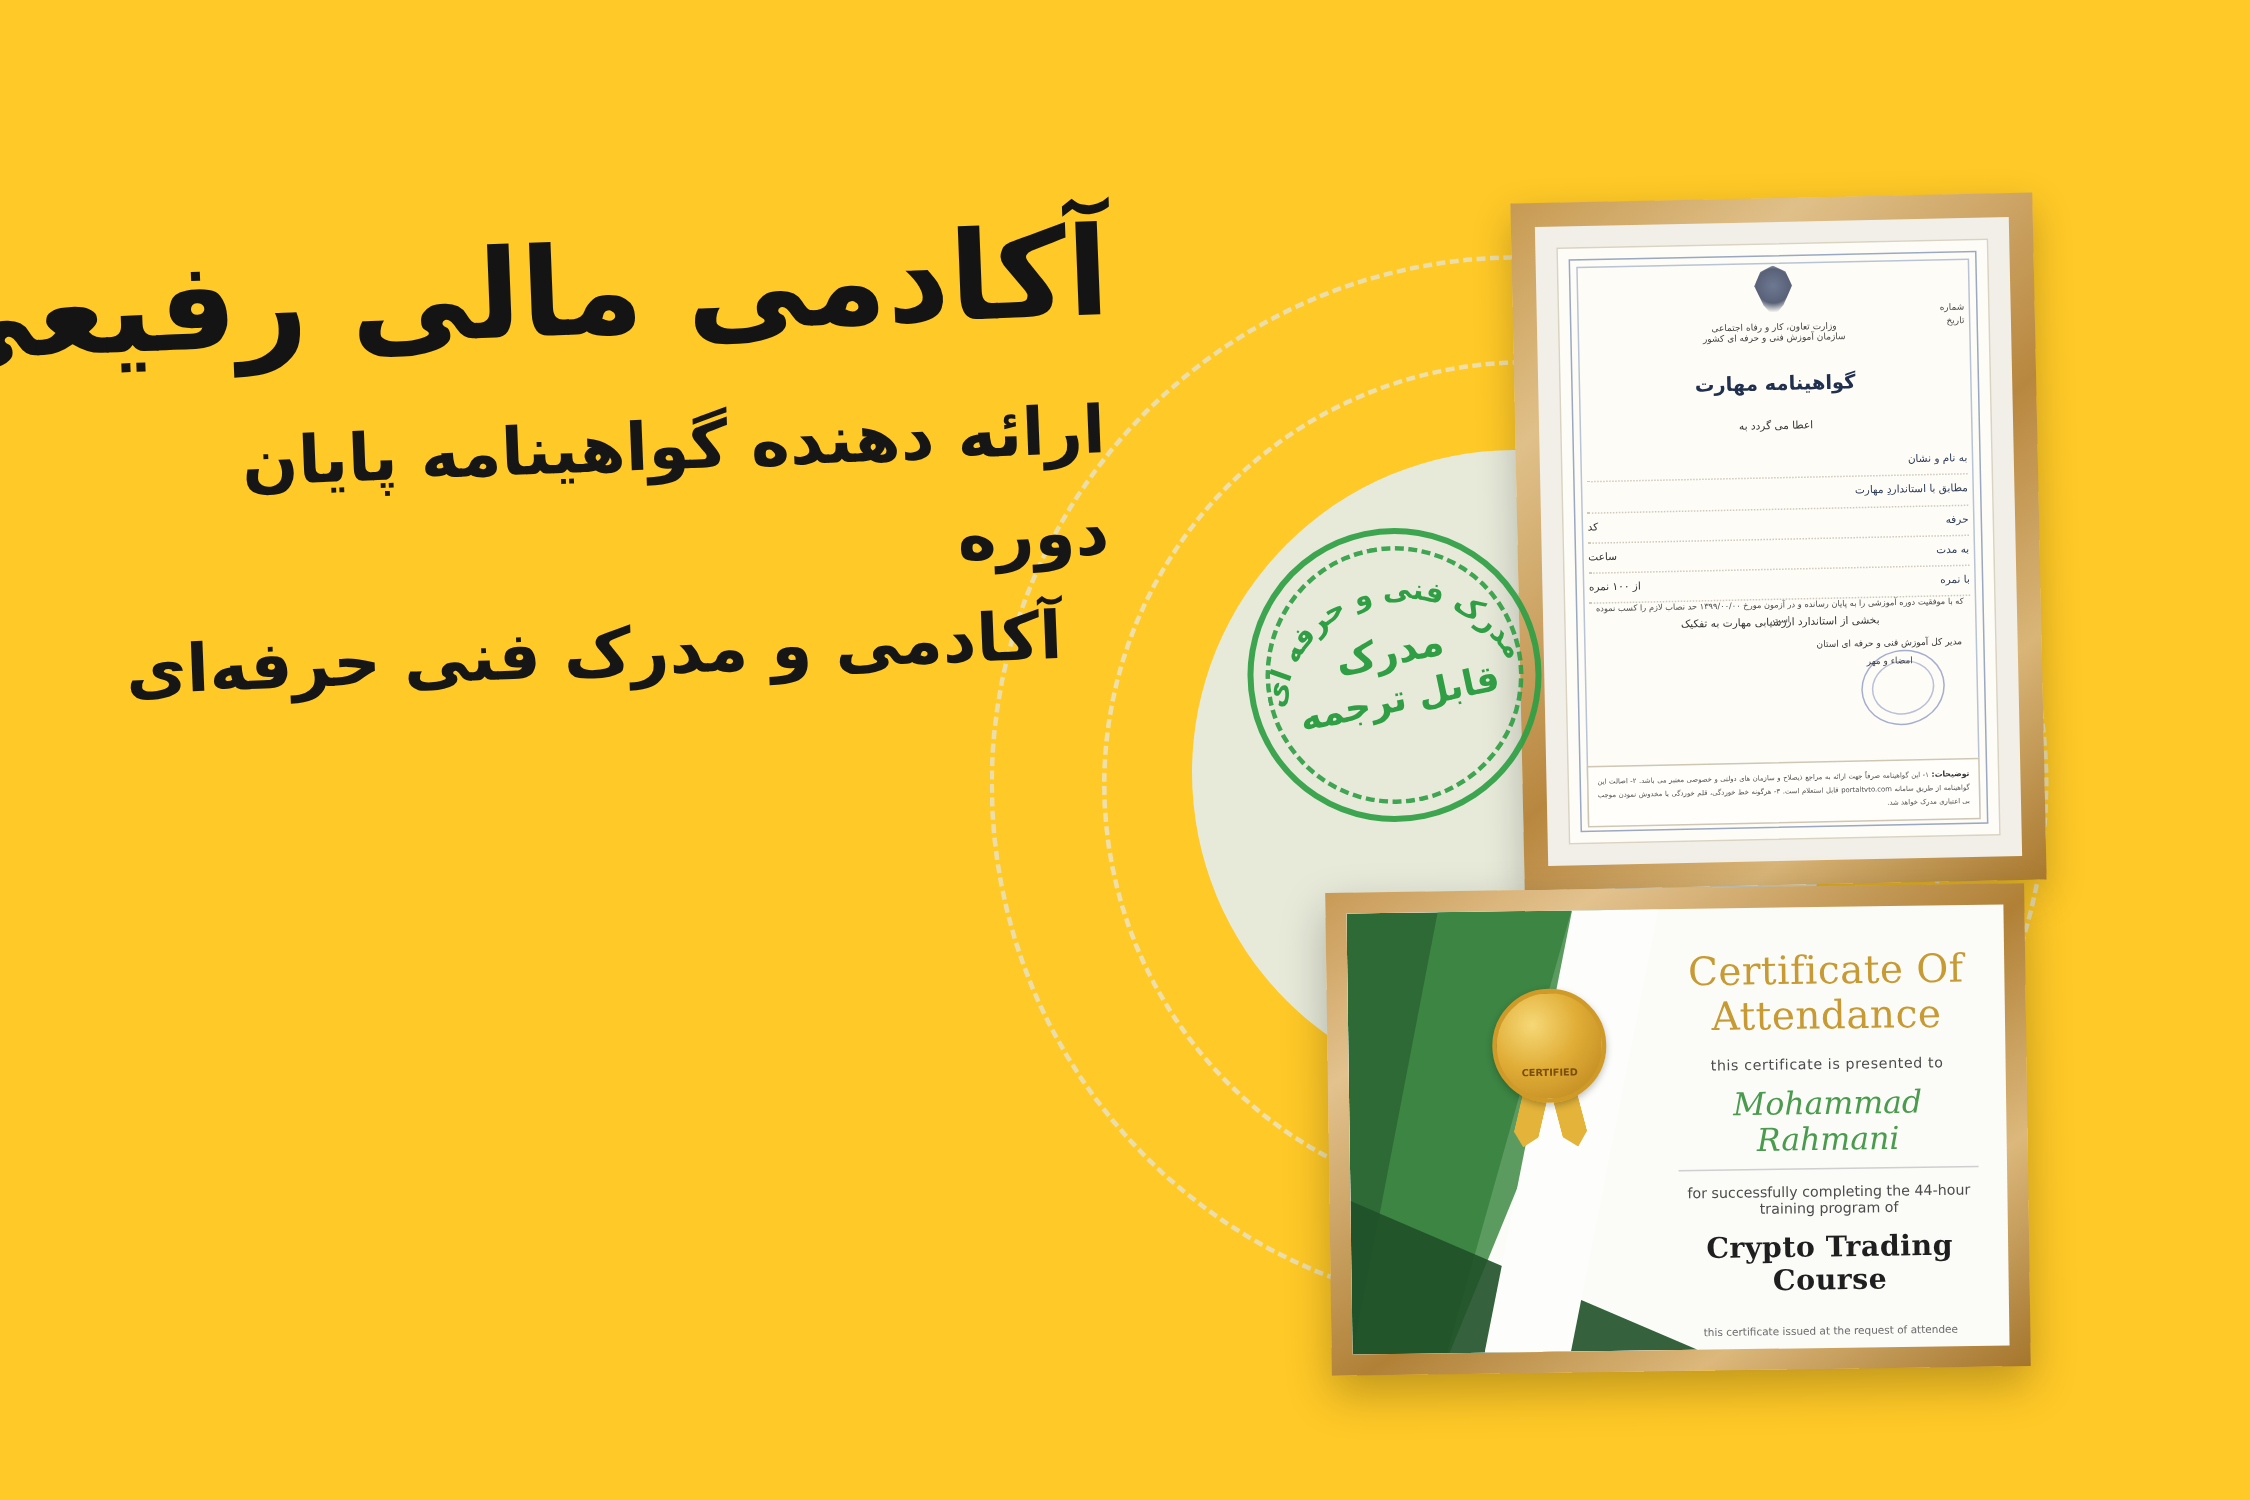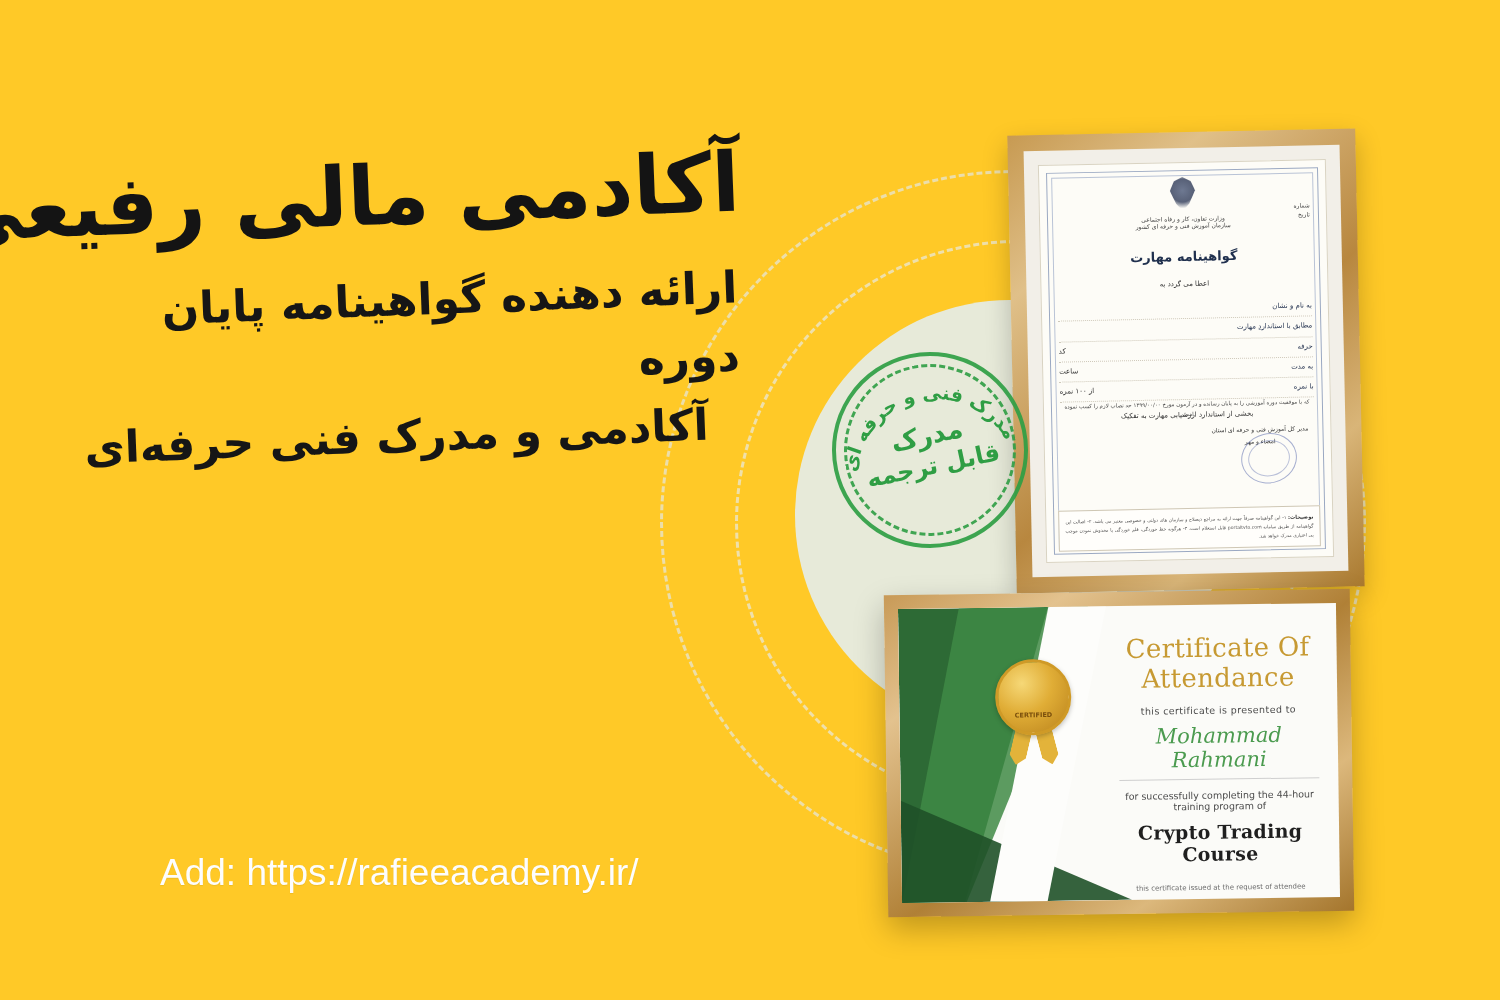--- a/index.html
+++ b/index.html
@@ -457,21 +457,20 @@
   <div class="ring ring-solid"></div>
 
   <div class="headline">
     <div class="headline-title">آکادمی مالی رفیعی</div>
     <div class="headline-sub">
       <span>ارائه دهنده گواهینامه پایان دوره</span>
       <span class="line2">آکادمی و مدرک فنی حرفه‌ای</span>
     </div>
   </div>
 
-  <div class="address">Add: https://rafieeacademy.ir/</div>
 
   <div class="cert1">
     <div class="frame"></div>
     <div class="mat"></div>
     <div class="paper">
       <div class="c1-border"></div>
       <div class="c1-emblem"></div>
 
       <div class="c1-corner-lbl tl">
         <div>شماره</div>

